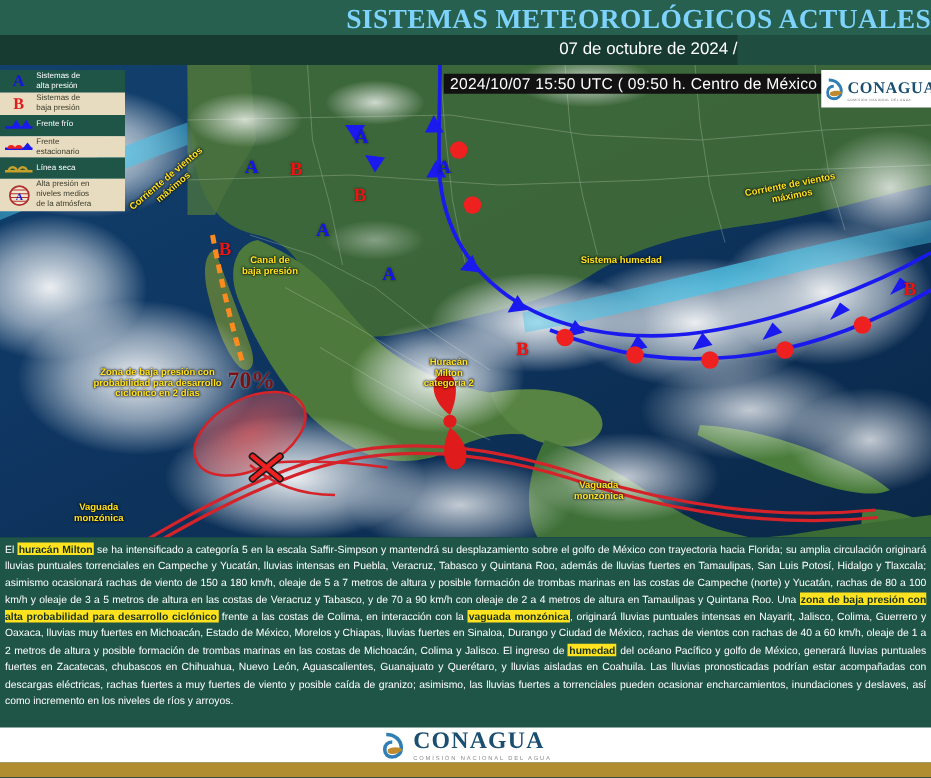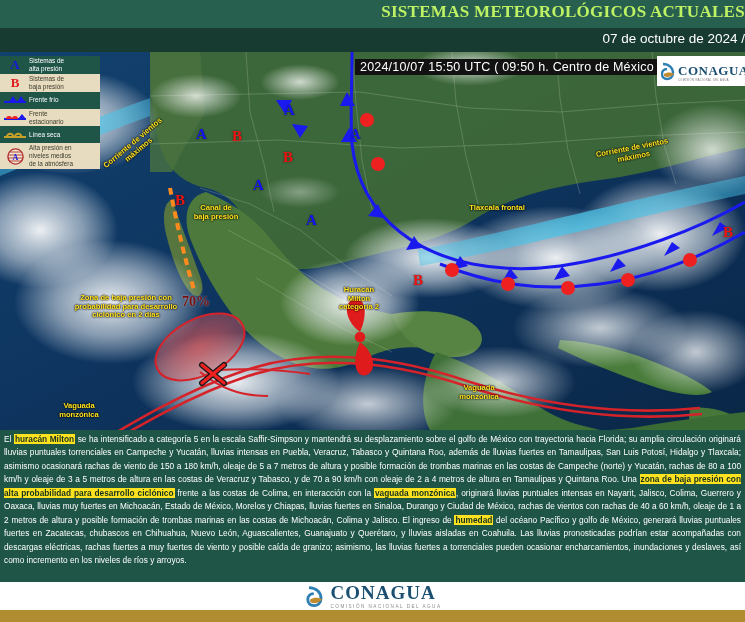--- a/index.html
+++ b/index.html
@@ -9,26 +9,26 @@
     font-family:"Liberation Sans", sans-serif;
     position:relative;
   }
   
   .hdr{
     position:absolute;left:0;top:0;width:745px;height:28px;
     background:#27604f;
   }
   .hdr-title{
     position:absolute;right:0;top:2px;
-    color:#bef264;font-family:"Liberation Serif", serif;
-    font-weight:bold;font-size:17px;letter-spacing:.3px;
+    color:#7dd3fc;font-family:"Liberation Serif", serif;
+    font-weight:bold;font-size:22px;letter-spacing:.3px;
     white-space:nowrap;
   }
   .subhdr{
-    position:absolute;left:0;top:28px;width:745px;height:24px;
+    position:absolute;left:0;top:28px;width:590px;height:24px;
     background:#183b31;
   }
   .subhdr-date{
     position:absolute;right:0;top:3px;
     color:#ffffff;font-size:13.5px;white-space:nowrap;
   }
   
   .map{
     position:absolute;left:0;top:52px;width:745px;height:378px;
     overflow:hidden;background:#0b2d4e;
@@ -348,28 +348,28 @@
 máximos</div>
 
   <div class="mlabel" style="left:176px;top:152px;width:80px;white-space:pre-line">Canal de
 baja presión</div>
 
   <div class="mlabel" style="left:56px;top:242px;width:140px;white-space:pre-line">Zona de baja presión con
 probabilidad para desarrollo
 ciclónico en 2 días</div>
 
   <div style="position:absolute;left:182px;top:242px;z-index:31;color:#7a1010;
-              font-size:14px;font-weight:bold;font-family:'Liberation Serif',serif;
+              font-size:19px;font-weight:bold;font-family:'Liberation Serif',serif;
               text-shadow:0 0 2px rgba(255,255,255,.5)">70%</div>
 
   <div class="mlabel" style="left:320px;top:234px;width:78px;white-space:pre-line">Huracán
 Milton
 categoría 2</div>
 
-  <div class="mlabel" style="left:452px;top:152px;width:90px">Tlaxcala frontal</div>
+  <div class="mlabel" style="left:452px;top:152px;width:90px">Sistema humedad</div>
 
   <div class="mlabel" style="left:578px;top:92px;width:110px;transform:rotate(-11deg);white-space:pre-line">Corriente de vientos
 máximos</div>
 
   <div class="mlabel" style="left:40px;top:350px;width:78px;white-space:pre-line">Vaguada
 monzónica</div>
 
   <div class="mlabel" style="left:440px;top:332px;width:78px;white-space:pre-line">Vaguada
 monzónica</div>
 </div>

